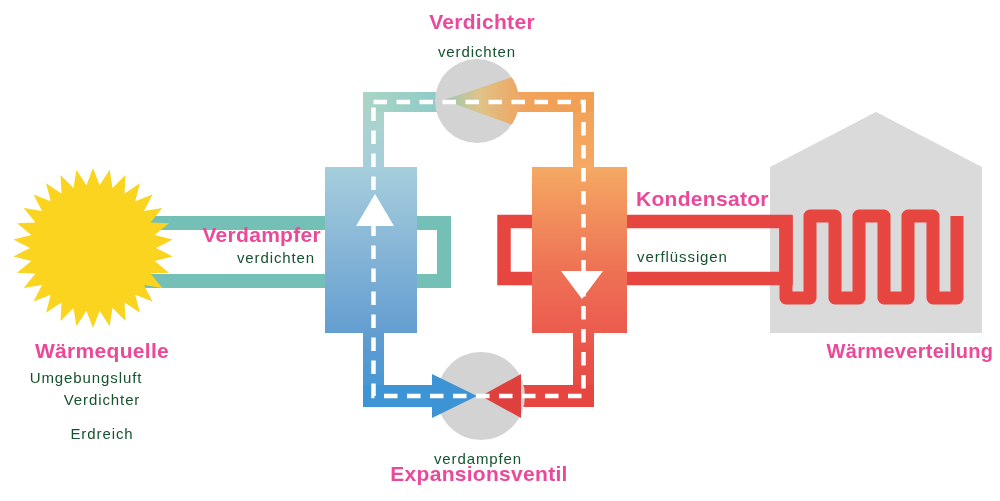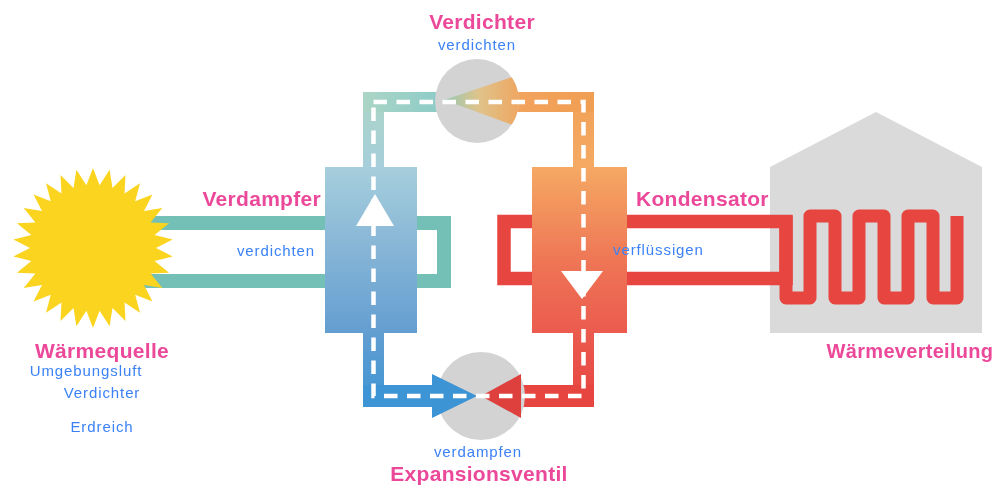--- a/index.html
+++ b/index.html
@@ -4,23 +4,23 @@
 <style>
   html,body{margin:0;padding:0;background:#fff;}
   .stage{
     position:relative;width:1000px;height:501px;overflow:hidden;background:#fff;
     font-family:"Liberation Sans",sans-serif;
   }
   .stage svg{position:absolute;left:0;top:0;}
   .lbl{position:absolute;white-space:nowrap;line-height:1.1;}
   .title{font-weight:700;font-size:21px;color:#ec4899;letter-spacing:.3px;}
   .title.sm{font-size:20px;}
-  .process{font-weight:400;font-size:15px;color:#3b82f6;letter-spacing:.9px;}
+  .process{font-weight:400;font-size:15px;color:#14532d;letter-spacing:.9px;margin-top:7px;}
   .centered{transform:translateX(-50%);}
-  .ralign{text-align:right;}
+  .ralign{text-align:right;margin-top:36px;}
 </style>
 </head>
 <body>
 
 <div class="stage">
 
   <svg width="1000" height="501" viewBox="0 0 1000 501">
     <defs>
       <linearGradient id="gradEvap" x1="0" y1="0" x2="0" y2="1">
         <stop offset="0" stop-color="#A6CEDC"></stop>
@@ -98,21 +98,21 @@
     <polygon points="561,271 603,271 582,299" fill="#FFFFFF"></polygon>
   </svg>
 
   <div class="lbl title centered" style="left:482px;top:10px;">Verdichter</div>
   <div class="lbl process centered" style="left:477px;top:37px;">verdichten</div>
 
   <div class="lbl title ralign" style="right:679px;top:187px;">Verdampfer</div>
   <div class="lbl process centered" style="left:276px;top:243px;">verdichten</div>
 
   <div class="lbl title" style="left:636px;top:187px;">Kondensator</div>
-  <div class="lbl process" style="left:613px;top:242px;">verflüssigen</div>
+  <div class="lbl process" style="left:637px;top:242px;">verflüssigen</div>
 
   <div class="lbl process centered" style="left:478px;top:444px;">verdampfen</div>
   <div class="lbl title centered" style="left:479px;top:462px;">Expansionsventil</div>
 
   <div class="lbl title centered" style="left:102px;top:339px;">Wärmequelle</div>
   <div class="lbl process centered" style="left:86px;top:363px;">Umgebungsluft</div>
   <div class="lbl process centered" style="left:102px;top:385px;">Verdichter</div>
   <div class="lbl process centered" style="left:102px;top:419px;">Erdreich</div>
 
   <div class="lbl title sm centered" style="left:877px;top:340px;margin-left:33px;">Wärmeverteilung</div>

